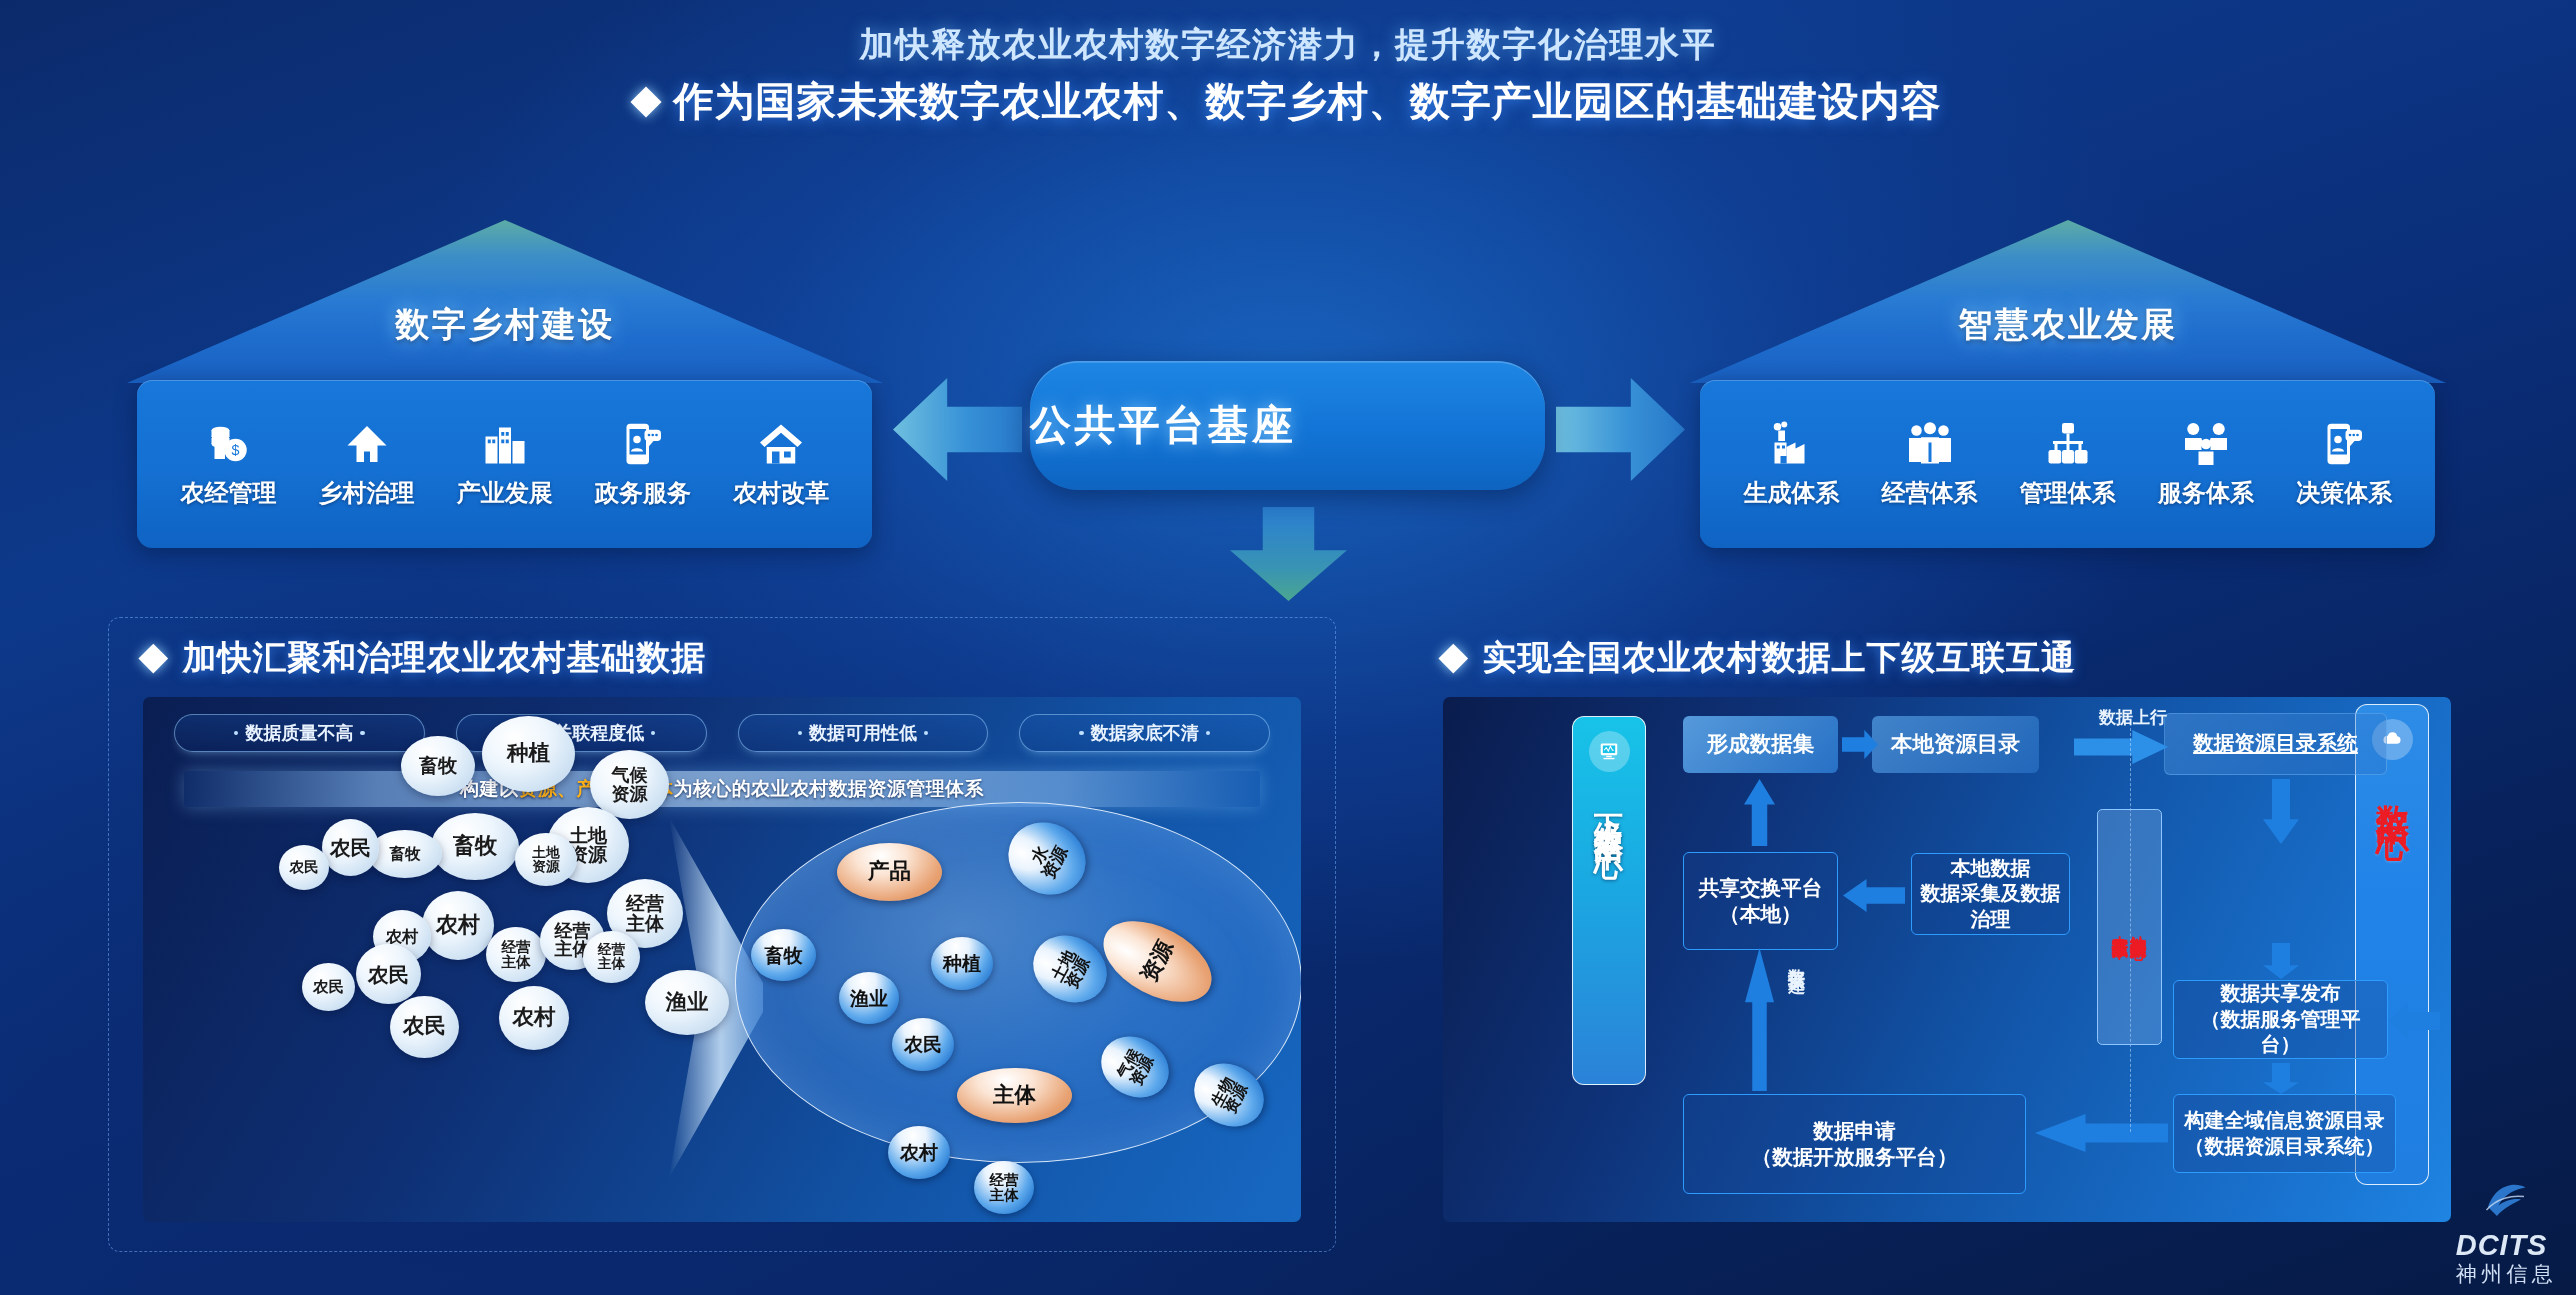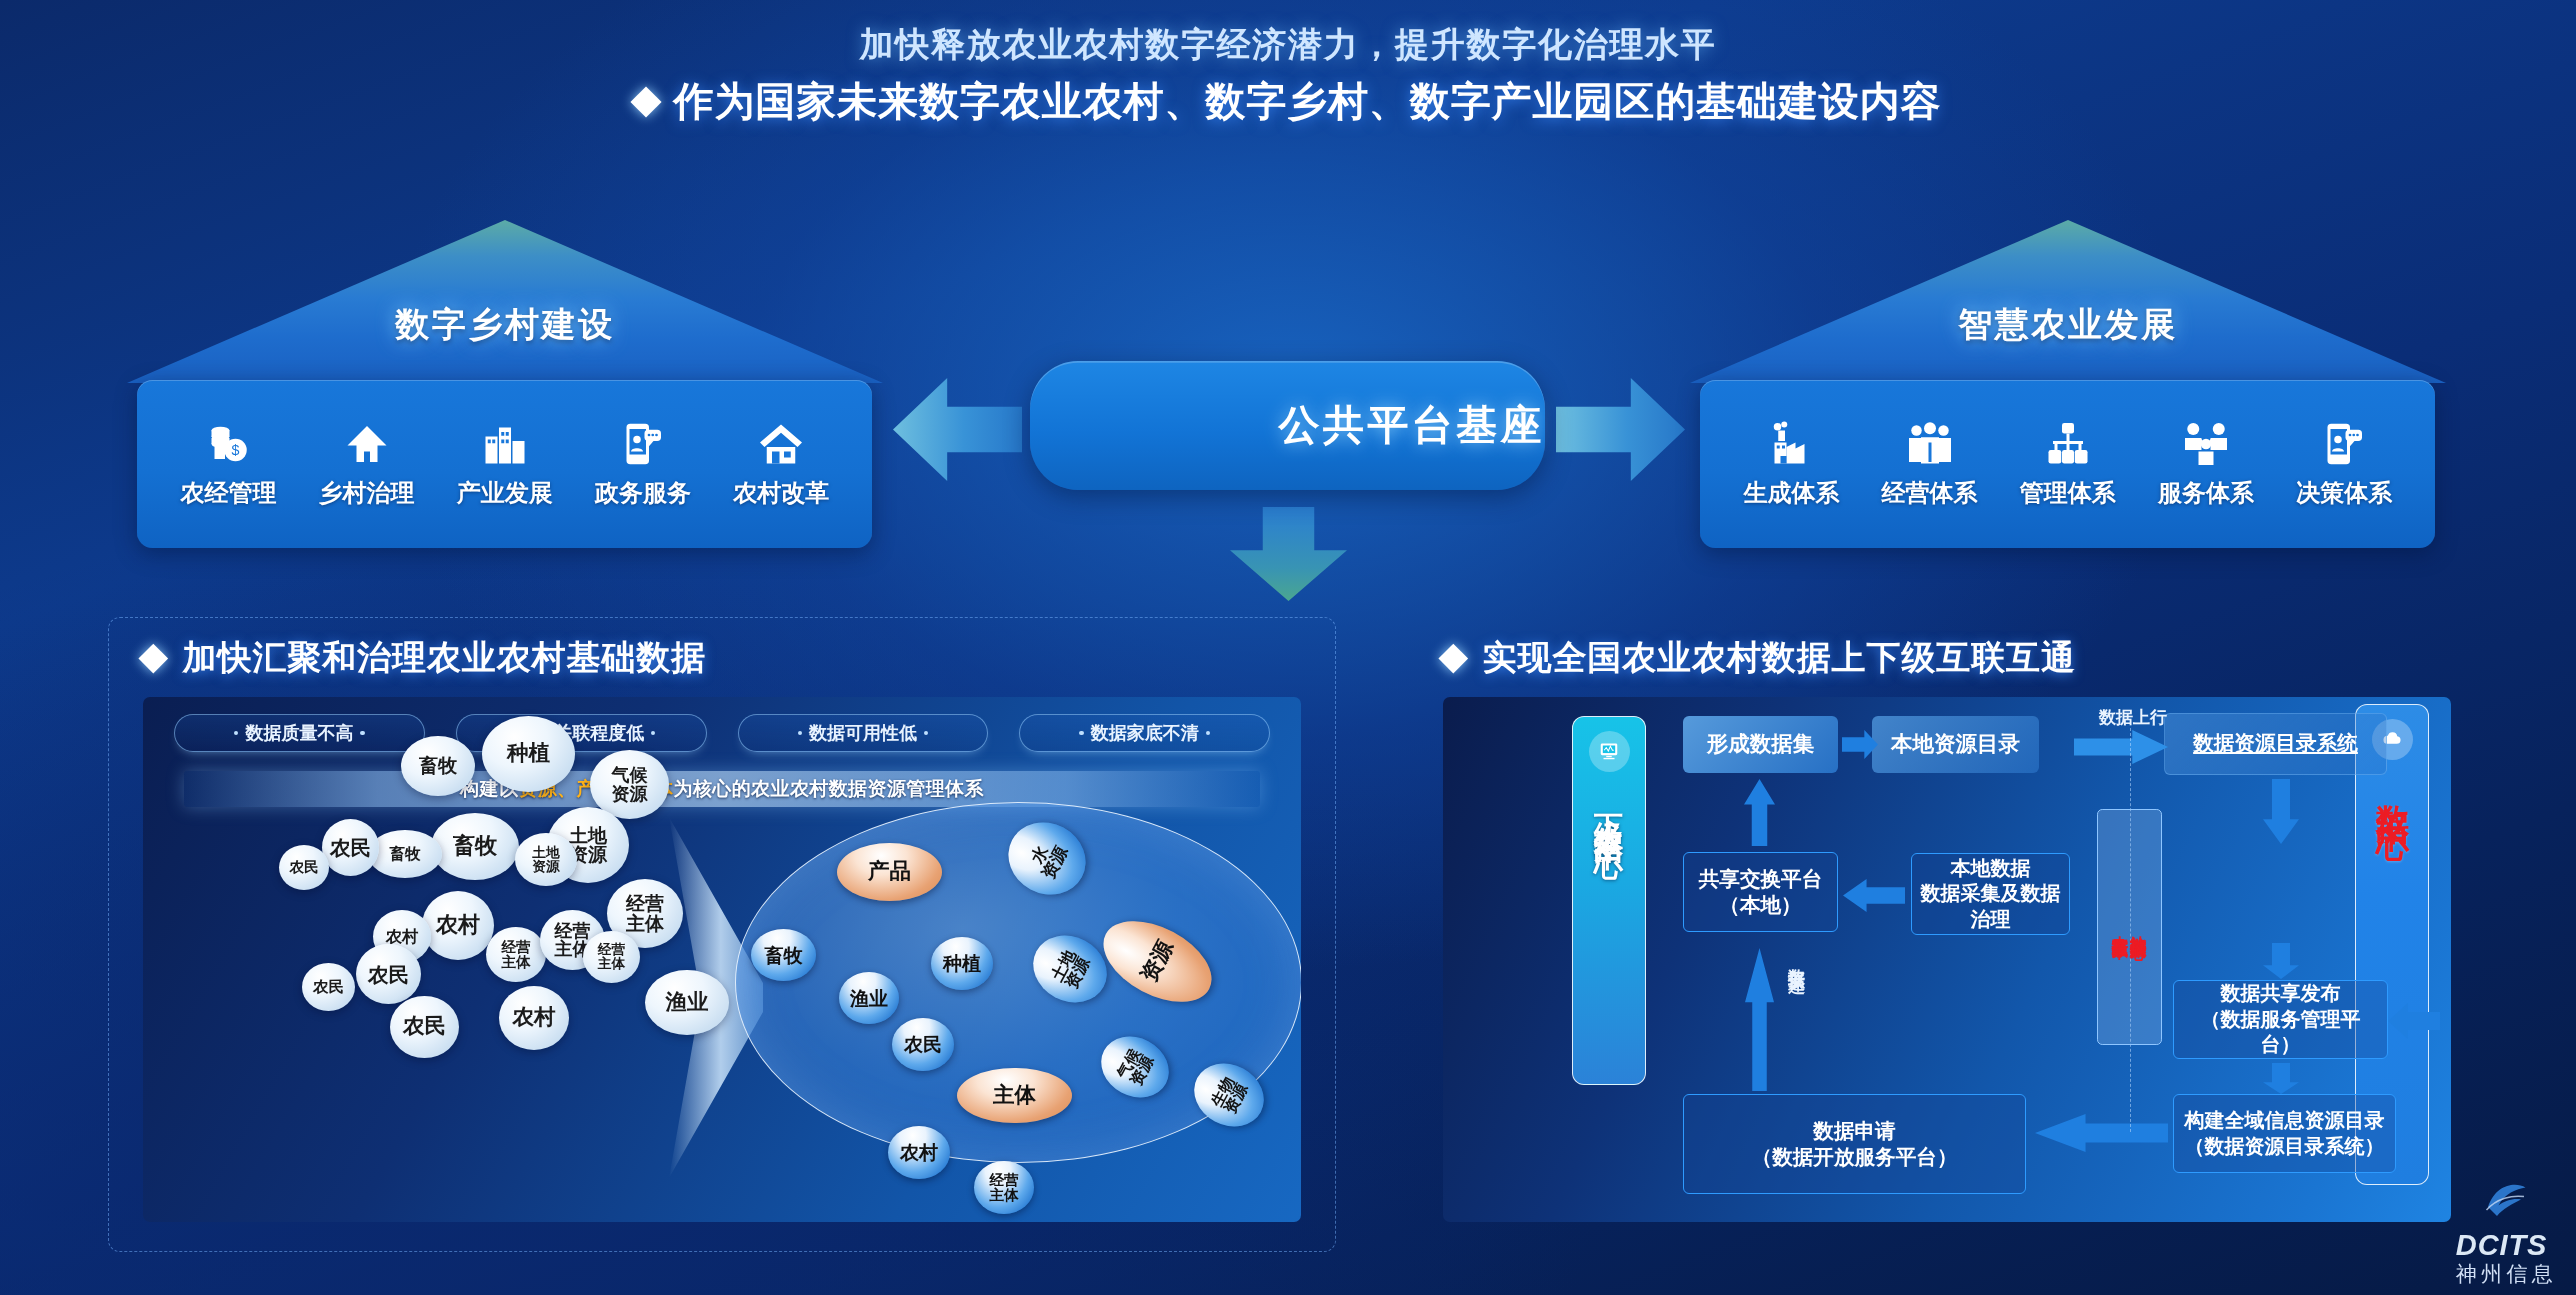--- a/index.html
+++ b/index.html
@@ -57,21 +57,21 @@
   .pill-item .ico svg { width:48px; height:48px; fill:#ffffff; }
   .pill-item .lab { font-size:24px; font-weight:bold; color:#fff; white-space:nowrap;
                     text-shadow:0 0.9px 3.4px rgba(0,20,60,.5); }
 
   
   .center-pill {
     position:absolute; left:1030px; top:361px; width:515px; height:129px;
     border-radius:48px;
     background:linear-gradient(180deg,#1e86e4 0%,#1274d6 55%,#0e64c0 100%);
     box-shadow:0 6.9px 26px rgba(0,20,60,.45), inset 0 1.7px 0 rgba(255,255,255,.2);
-    display:flex; align-items:center; justify-content:flex-end;
+    display:flex; align-items:center; justify-content:flex-start;
   }
   .center-pill span {
     font-size:41px; font-weight:bold; color:#fff; letter-spacing:3.4px;
     text-shadow:0 0 17px rgba(150,215,255,.9);
   }
   .arrow-l, .arrow-r {
     position:absolute; top:378px; width:129px; height:103px;
     background:linear-gradient(90deg,#7fd4ea 0%,#3f9fe0 55%,#2a7fd0 100%);
     opacity:.85;
   }
@@ -526,21 +526,21 @@
               <path d="M9 23h14a5.5 5.5 0 0 0 .6-10.96A7 7 0 0 0 10 11.2 5 5 0 0 0 9 23z"></path>
             </svg>
         </span>
         <span class="vtxt">数据中心</span>
       </div>
 
       <div class="box g1" style="left:240px; top:19px; width:155px; height:57px; font-size:21.5px;">形成数据集</div>
       <div class="box g2" style="left:429px; top:19px; width:167px; height:57px; font-size:21.5px;">本地资源目录</div>
       <div class="box ghost" style="left:721px; top:15.5px; width:223px; height:62px; font-size:20.6px;">数据资源目录系统</div>
 
-      <div class="box ol" style="left:240px; top:155px; width:155px; height:80px; font-size:20.6px; white-space:pre-line;">共享交换平台
+      <div class="box ol" style="left:240px; top:155px; width:155px; height:98px; font-size:20.6px; white-space:pre-line;">共享交换平台
 （本地）</div>
       <div class="box ol2" style="left:468px; top:156px; width:159px; height:82px; font-size:20px; white-space:pre-line;">本地数据
 数据采集及数据治理</div>
 
       <div class="box ol" style="left:730px; top:283px; width:215px; height:79px; font-size:20px; white-space:pre-line;">数据共享发布
 （数据服务管理平台）</div>
       <div class="box ol" style="left:730px; top:397px; width:223px; height:79px; font-size:20px; white-space:pre-line;">构建全域信息资源目录
 （数据资源目录系统）</div>
       <div class="box ol" style="left:240px; top:397px; width:343px; height:100px; font-size:20.6px; white-space:pre-line;">数据申请
 （数据开放服务平台）</div>

